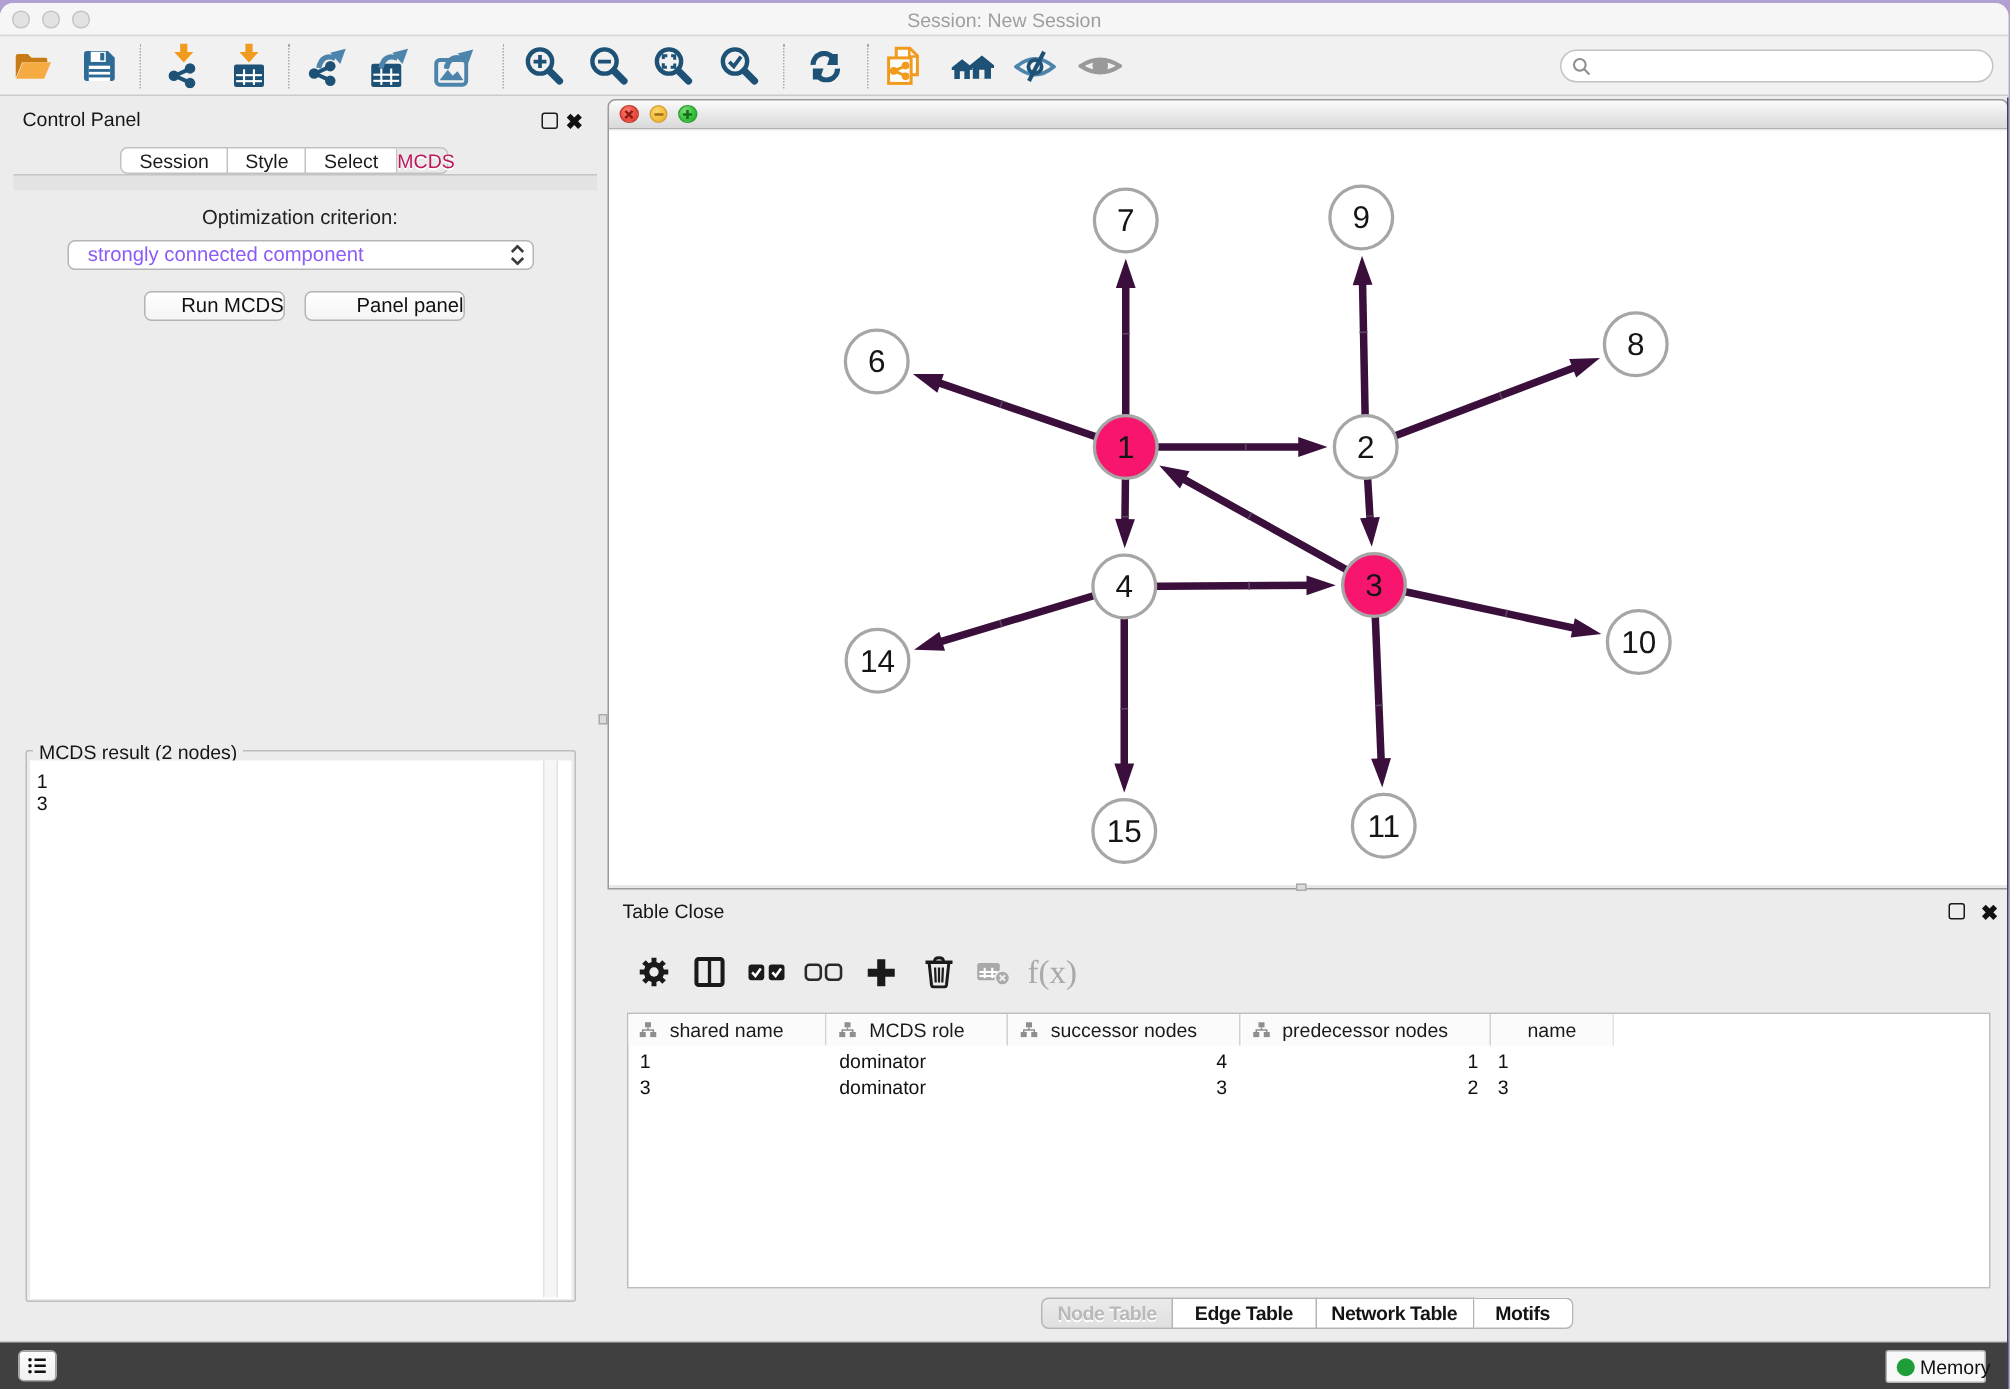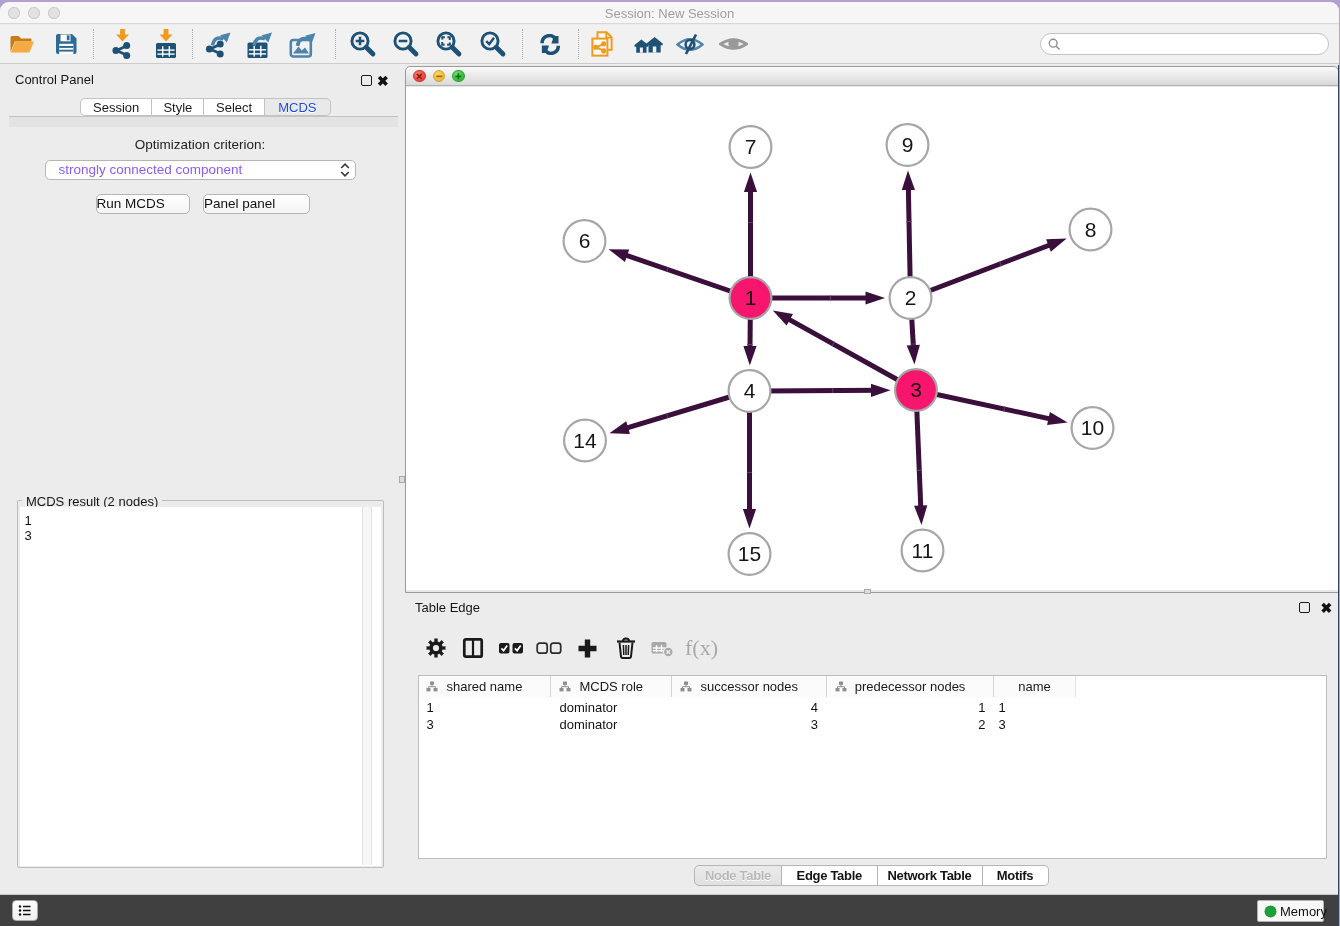--- a/index.html
+++ b/index.html
@@ -15,21 +15,21 @@
 .tsep{position:absolute;top:29px;height:30px;width:0;border-left:1px dotted #aaa}
 #search{left:1040px;top:33px;width:289px;height:22px;background:#fff;border:1px solid #c3c3c3;border-radius:11px}
 
 #cp-title{left:15px;top:72px;font-size:13px;color:#161616}
 .float-sq{width:11px;height:11px;border:1.7px solid #1a1a1a;border-radius:2px}
 .xmark{font-size:14px;font-weight:bold;color:#111}
 .cptab{position:absolute;top:98px;height:18px;background:#fff;border:1px solid #c2c2c2;border-left:none;font-size:13px;color:#1a1a1a;text-align:center;line-height:17px}
 #tabband{left:9px;top:115.5px;width:389px;height:11px;background:#e3e3e3;border-top:1px solid #c4c4c4}
 #optlabel{left:44px;top:137px;width:312px;text-align:center;font-size:13.5px;color:#222}
 #combo{left:44.5px;top:160px;width:311px;height:19.5px;background:#fff;border:1px solid #b5b5b5;border-radius:5px;font-size:13.5px;color:#8b5cf6;line-height:18px;padding-left:13px}
-.btn{position:absolute;top:194px;height:19.5px;background:linear-gradient(#ffffff,#f4f4f4);border:1px solid #b5b5b5;border-radius:5px;font-size:13.5px;color:#111;text-align:left;line-height:18px}
+.btn{position:absolute;top:194px;height:19.5px;background:linear-gradient(#ffffff,#f4f4f4);border:1px solid #b5b5b5;border-radius:5px;font-size:13.5px;color:#111;text-align:right;line-height:18px}
 #fieldset{left:17px;top:500px;width:366.5px;height:367.5px;border:1px solid #bdbdbd;border-radius:2px}
 #fieldlabel{left:22px;top:493.5px;background:#ececec;padding:0 4px;font-size:13px;color:#161616}
 #mcdsbox{left:19.5px;top:506.5px;width:361.5px;height:359px;background:#fff;font-size:13px;color:#111;line-height:15.5px;padding:6px 0 0 5px}
 #mscroll{left:362px;top:507px;width:10px;height:358px;background:#f6f6f6;border-left:1px solid #e2e2e2;border-right:1px solid #e2e2e2}
 
 #netwin{left:404.5px;top:65.5px;width:934px;height:527px;border:1px solid #9a9a9a;border-radius:5px 5px 0 0;background:#e8e8e8}
 #nettitle{position:absolute;left:0;top:0;width:100%;height:19.5px;background:linear-gradient(#fafafa,#d9d9d9);border-bottom:1px solid #b0b0b0;border-radius:5px 5px 0 0}
 .mtl{position:absolute;top:3.2px;width:12.6px;height:12.6px;border-radius:50%}
 #netcanvas{position:absolute;left:0px;top:20.5px;width:932px;height:503px;background:#fff}
 #nettext{position:absolute;left:0;top:3px;width:100%;text-align:center;font-size:13px;font-weight:bold;letter-spacing:0.6px;color:#222}
@@ -176,21 +176,21 @@
         <circle cx="5.2" cy="5.2" r="3.9" fill="none" stroke="#8e8e8e" stroke-width="1.4"></circle>
         <line x1="8.2" y1="8.2" x2="11.6" y2="11.6" stroke="#8e8e8e" stroke-width="1.4"></line>
       </svg>
 
   <div class="ab" id="cp-title">Control Panel</div>
   <div class="ab float-sq" style="left:361px;top:74.5px"></div>
   <div class="ab xmark" style="left:377px;top:72.5px">✖</div>
   <div class="cptab" style="left:79.9px;width:72.5px;border-radius:5px 0 0 5px;border-left:1px solid #c2c2c2">Session</div>
   <div class="cptab" style="left:152.4px;width:52px">Style</div>
   <div class="cptab" style="left:204.4px;width:60.5px">Select</div>
-  <div class="cptab" style="left:264.9px;width:66px;border-radius:0 5px 5px 0;background:#e9e9e9;color:#1d4ed8;text-shadow:0 1px 0 #fff">MCDS</div>
+  <div class="cptab" style="left:264.9px;width:34px;border-radius:0 5px 5px 0;background:#e9e9e9;color:#be185d;text-shadow:0 1px 0 #fff">MCDS</div>
   <div class="ab" id="tabband"></div>
   <div class="ab" id="optlabel">Optimization criterion:</div>
   <div class="ab" id="combo">strongly connected component</div>
   <svg class="ab" style="left:340px;top:163px" width="10" height="14" viewBox="0 0 10 14">
         <path d="M1.2 5 L5 1.2 L8.8 5" fill="none" stroke="#3a3a3a" stroke-width="1.7"></path>
         <path d="M1.2 9 L5 12.8 L8.8 9" fill="none" stroke="#3a3a3a" stroke-width="1.7"></path>
       </svg>
   <div class="btn" style="left:95.6px;width:94.5px">Run MCDS</div>
   <div class="btn" style="left:203px;width:107px">Panel panel</div>
   <div class="ab" id="fieldset"></div>
@@ -279,21 +279,21 @@
             <text x="179.0" y="360.8" font-size="21" fill="#151515" text-anchor="middle" font-family="Liberation Sans, sans-serif">14</text>
             <text x="686.5" y="348.3" font-size="21" fill="#151515" text-anchor="middle" font-family="Liberation Sans, sans-serif">10</text>
             <text x="343.5" y="474.3" font-size="21" fill="#151515" text-anchor="middle" font-family="Liberation Sans, sans-serif">15</text>
             <text x="516.5" y="470.8" font-size="21" fill="#151515" text-anchor="middle" font-family="Liberation Sans, sans-serif">11</text>
           </svg>
         </div>
   </div>
   <div class="ab" style="left:863.5px;top:588.5px;width:7px;height:5px;background:#dcdcdc;border:1px solid #ababab"></div>
 
   <div class="ab" id="tablepanel"></div>
-  <div class="ab" id="tp-title">Table Edge</div>
+  <div class="ab" id="tp-title">Table Close</div>
   <div class="ab float-sq" style="left:1298.5px;top:602px"></div>
   <div class="ab xmark" style="left:1320.5px;top:600px">✖</div>
 
   <svg class="ab" style="left:423.0px;top:634.0px" width="26" height="28" viewBox="0 0 26 28">
         <path d="M22.5 12.3 L22.5 15.7 L19.6 15.6 L18.8 17.6 L20.9 19.5 L18.5 21.9 L16.6 19.8 L14.6 20.6 L14.7 23.5 L11.3 23.5 L11.4 20.6 L9.4 19.8 L7.5 21.9 L5.1 19.5 L7.2 17.6 L6.4 15.6 L3.5 15.7 L3.5 12.3 L6.4 12.4 L7.2 10.4 L5.1 8.5 L7.5 6.1 L9.4 8.2 L11.4 7.4 L11.3 4.5 L14.7 4.5 L14.6 7.4 L16.6 8.2 L18.5 6.1 L20.9 8.5 L18.8 10.4 L19.6 12.4 Z" fill="#1a1a1a"></path>
         <circle cx="13" cy="14" r="3.1" fill="#ececec"></circle>
       </svg>
       <svg class="ab" style="left:462.0px;top:637.0px" width="22" height="22" viewBox="0 0 22 22">
         <rect x="2.3" y="2.3" width="17.4" height="17.4" rx="1.5" fill="none" stroke="#1a1a1a" stroke-width="2.7"></rect>
         <line x1="11" y1="2" x2="11" y2="20" stroke="#1a1a1a" stroke-width="2.2"></line>

